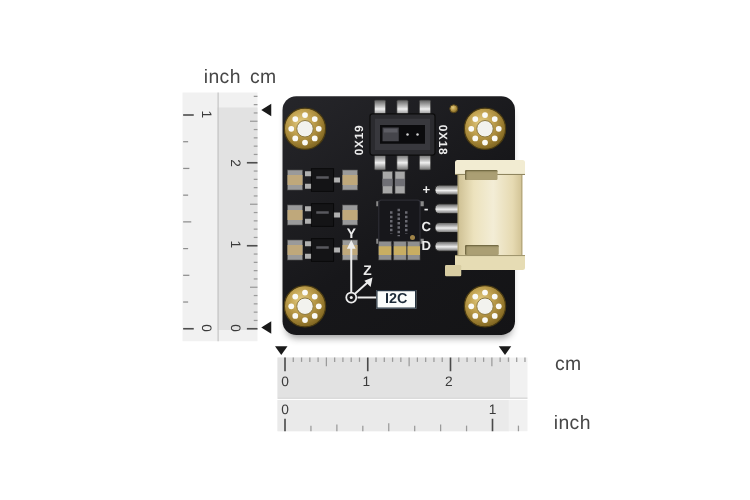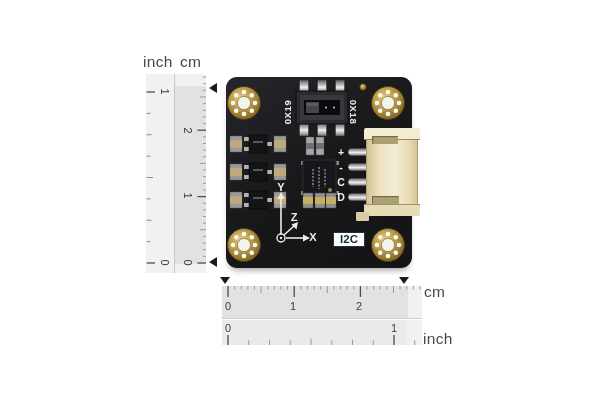--- a/index.html
+++ b/index.html
@@ -1,20 +1,20 @@
 <!DOCTYPE html>
 <html><head>
 <meta charset="utf-8">
 <style>
   html,body{margin:0;padding:0;background:#fff;}
   *{box-sizing:border-box;font-family:"Liberation Sans", sans-serif;}
   .scene{position:relative;width:600px;height:400px;background:#ffffff;overflow:hidden;}
 
   
-  .ruler-head{position:absolute;font-size:15.5px;color:#474747;letter-spacing:.3px;}
+  .ruler-head{position:absolute;font-size:15.5px;color:#474747;letter-spacing:.3px;margin-left:20px;}
   .vruler{position:absolute;left:146px;top:74px;width:60px;height:199px;background:#f1f1f1;}
   .vruler .cmband{position:absolute;left:28px;top:12px;width:32px;height:178px;background:#e2e2e2;}
   .vruler .sep{position:absolute;left:28px;top:0;width:1px;height:199px;background:#c6c6c6;}
   .digit{position:absolute;width:14px;height:13px;display:flex;align-items:center;justify-content:center;
          font-size:11px;color:#3b3b3b;line-height:1;}
   .rot{transform:rotate(90deg);}
   .tri-left{position:absolute;width:0;height:0;border-top:5px solid transparent;
             border-bottom:5px solid transparent;border-right:8px solid #1a1a1a;}
   .tri-down{position:absolute;width:0;height:0;border-left:5px solid transparent;
             border-right:5px solid transparent;border-top:7px solid #1a1a1a;}
@@ -297,21 +297,21 @@
 
   <div class="silk pinlbl" style="left:335px;top:146px;">+</div>
   <div class="silk pinlbl" style="left:335px;top:161px;">-</div>
   <div class="silk pinlbl" style="left:335px;top:176px;">C</div>
   <div class="silk pinlbl" style="left:335px;top:191px;">D</div>
 
   <div class="silk axlbl" style="left:275px;top:181px;">Y</div>
   <div class="silk axlbl" style="left:288px;top:211px;">Z</div>
   <div class="silk axlbl" style="left:307px;top:231px;">X</div>
 
-  <div class="badge" style="left:301px;top:232px;width:32px;height:15px;font-size:11.5px;margin-left:32px;">I2C</div>
+  <div class="badge" style="left:301px;top:232px;width:32px;height:15px;font-size:11.5px;">I2C</div>
 
   <div class="tri-down" style="left:220px;top:277px;"></div>
   <div class="tri-down" style="left:399px;top:277px;"></div>
 
   <div class="hrow-cm">
     <div class="band"></div>
     <svg id="hcm-ticks" class="ticks" width="200" height="32">
         <line x1="6" y1="0" x2="6" y2="11" stroke="#4a4a4a" stroke-width="1.3"></line>
         <line x1="12.620000000000001" y1="0" x2="12.620000000000001" y2="3.5" stroke="#9a9a9a" stroke-width="1"></line>
         <line x1="19.240000000000002" y1="0" x2="19.240000000000002" y2="3.5" stroke="#9a9a9a" stroke-width="1"></line>

